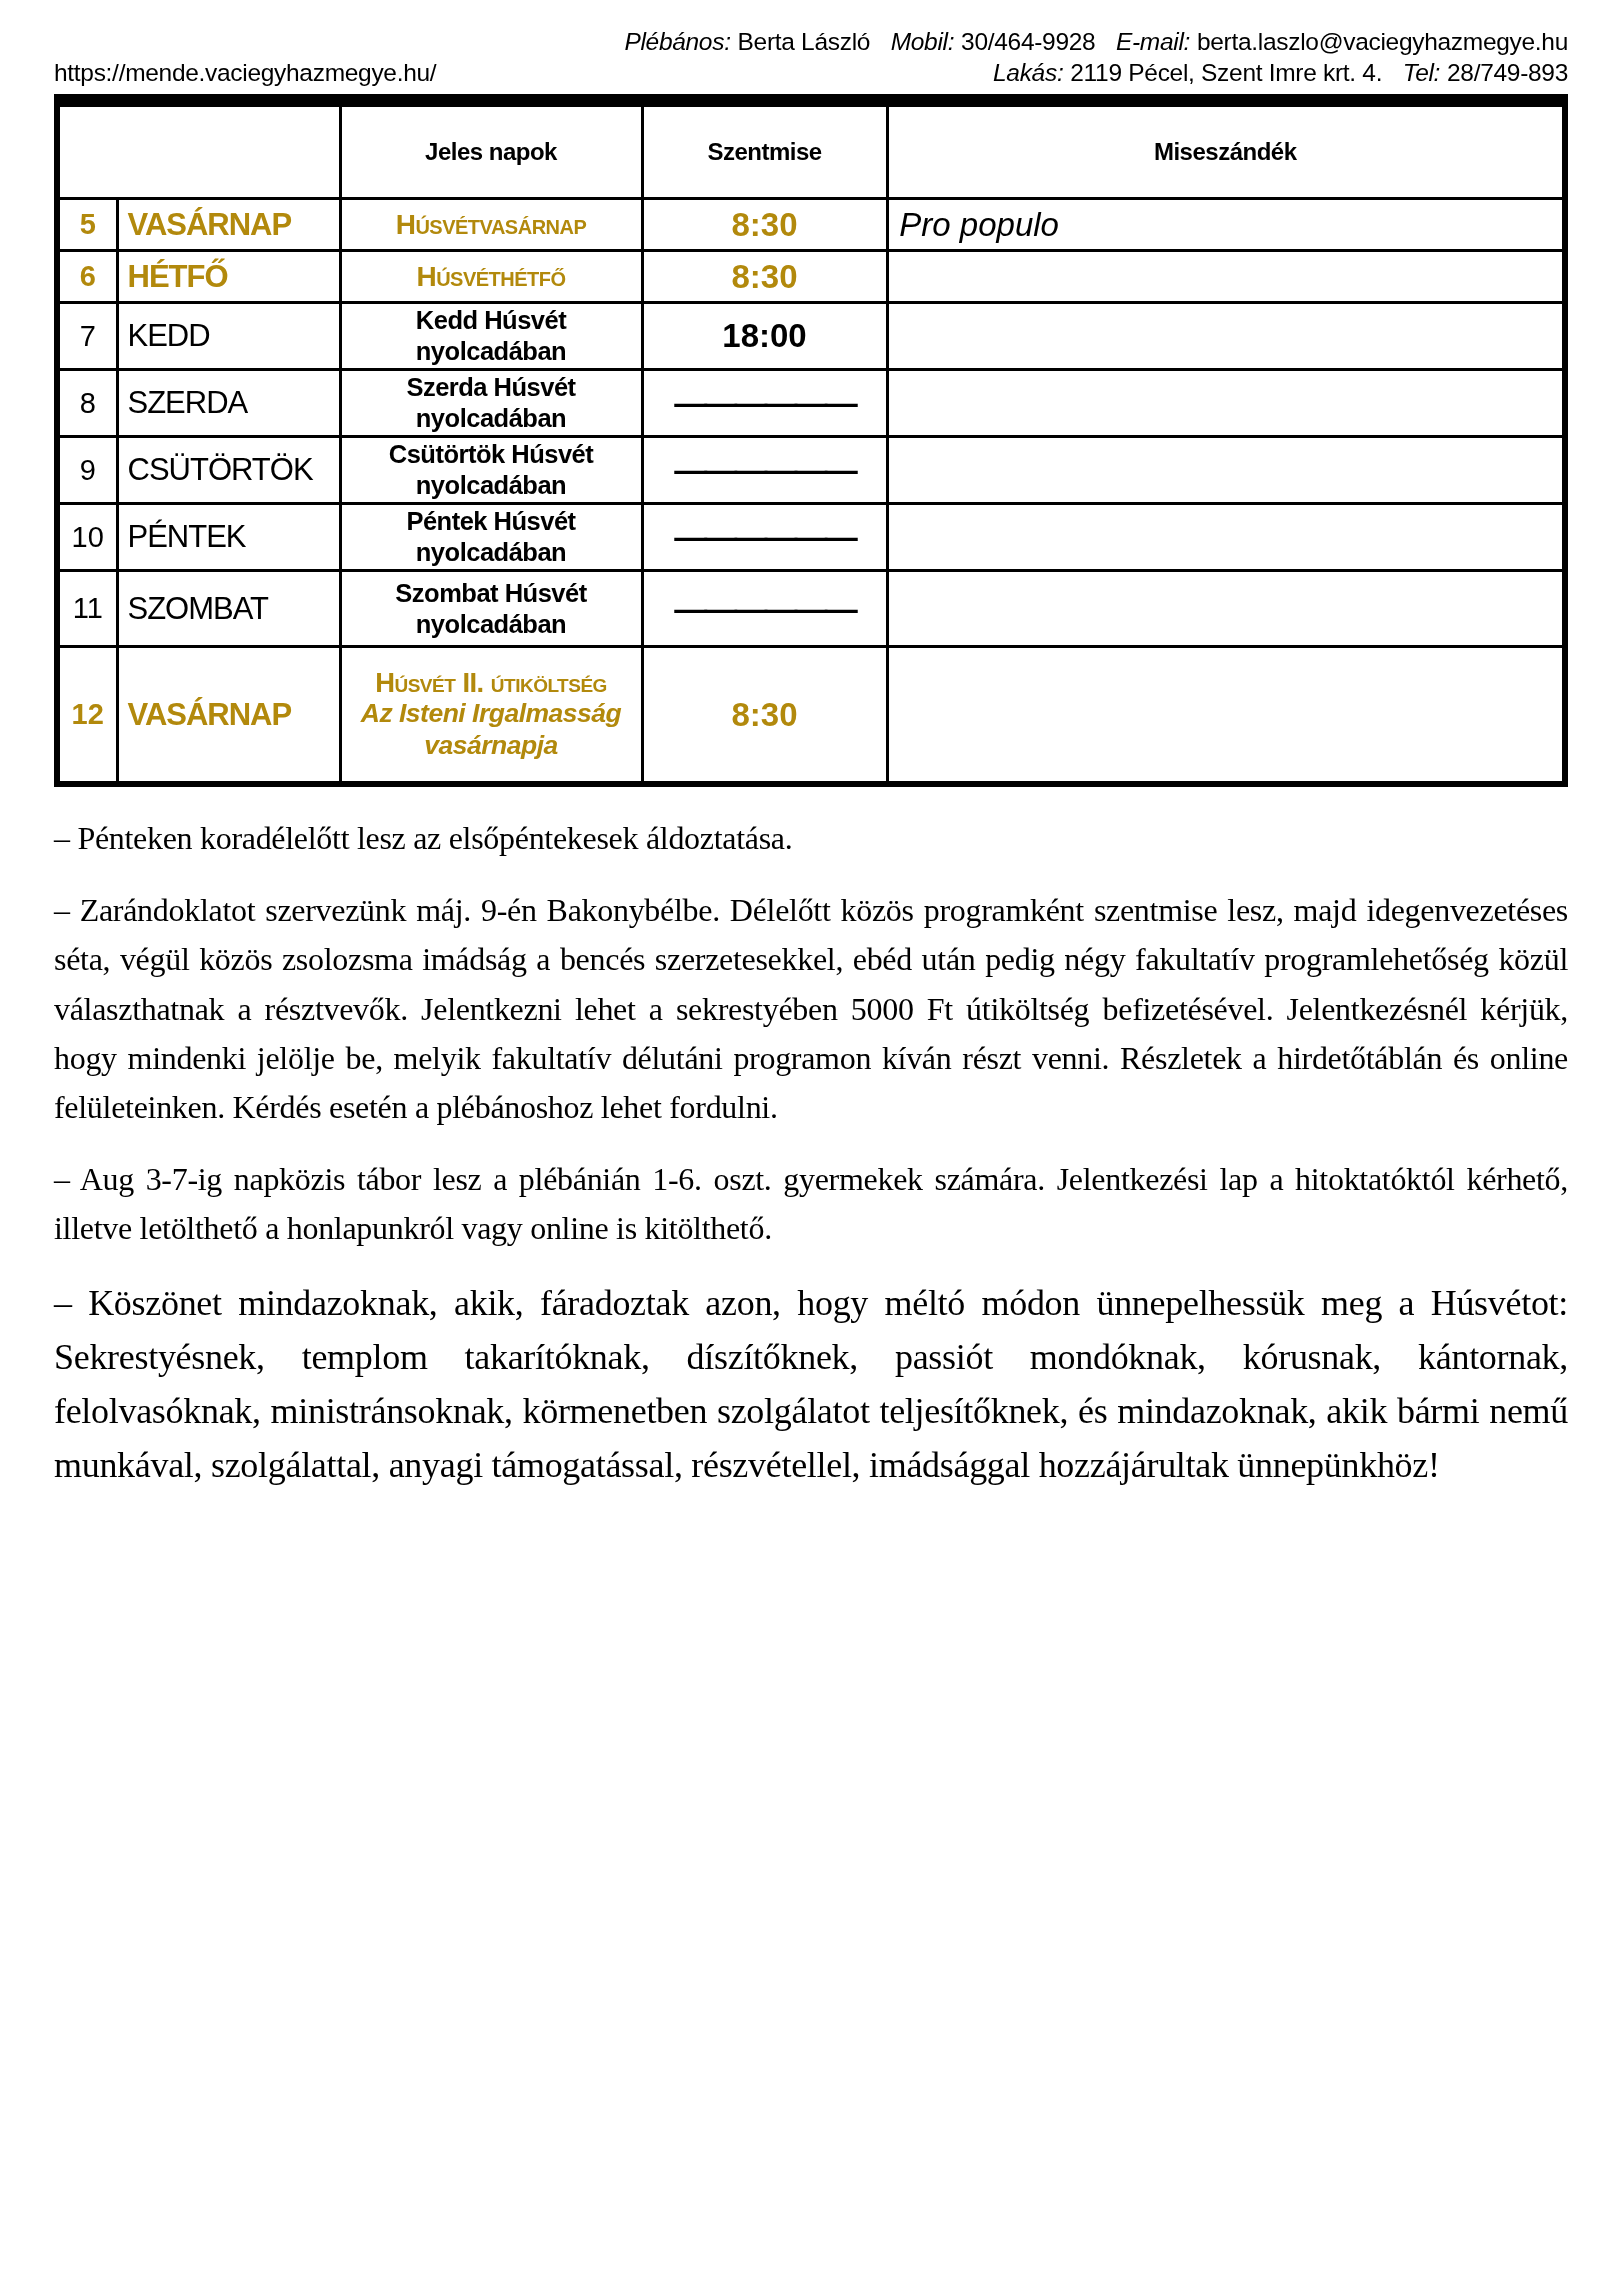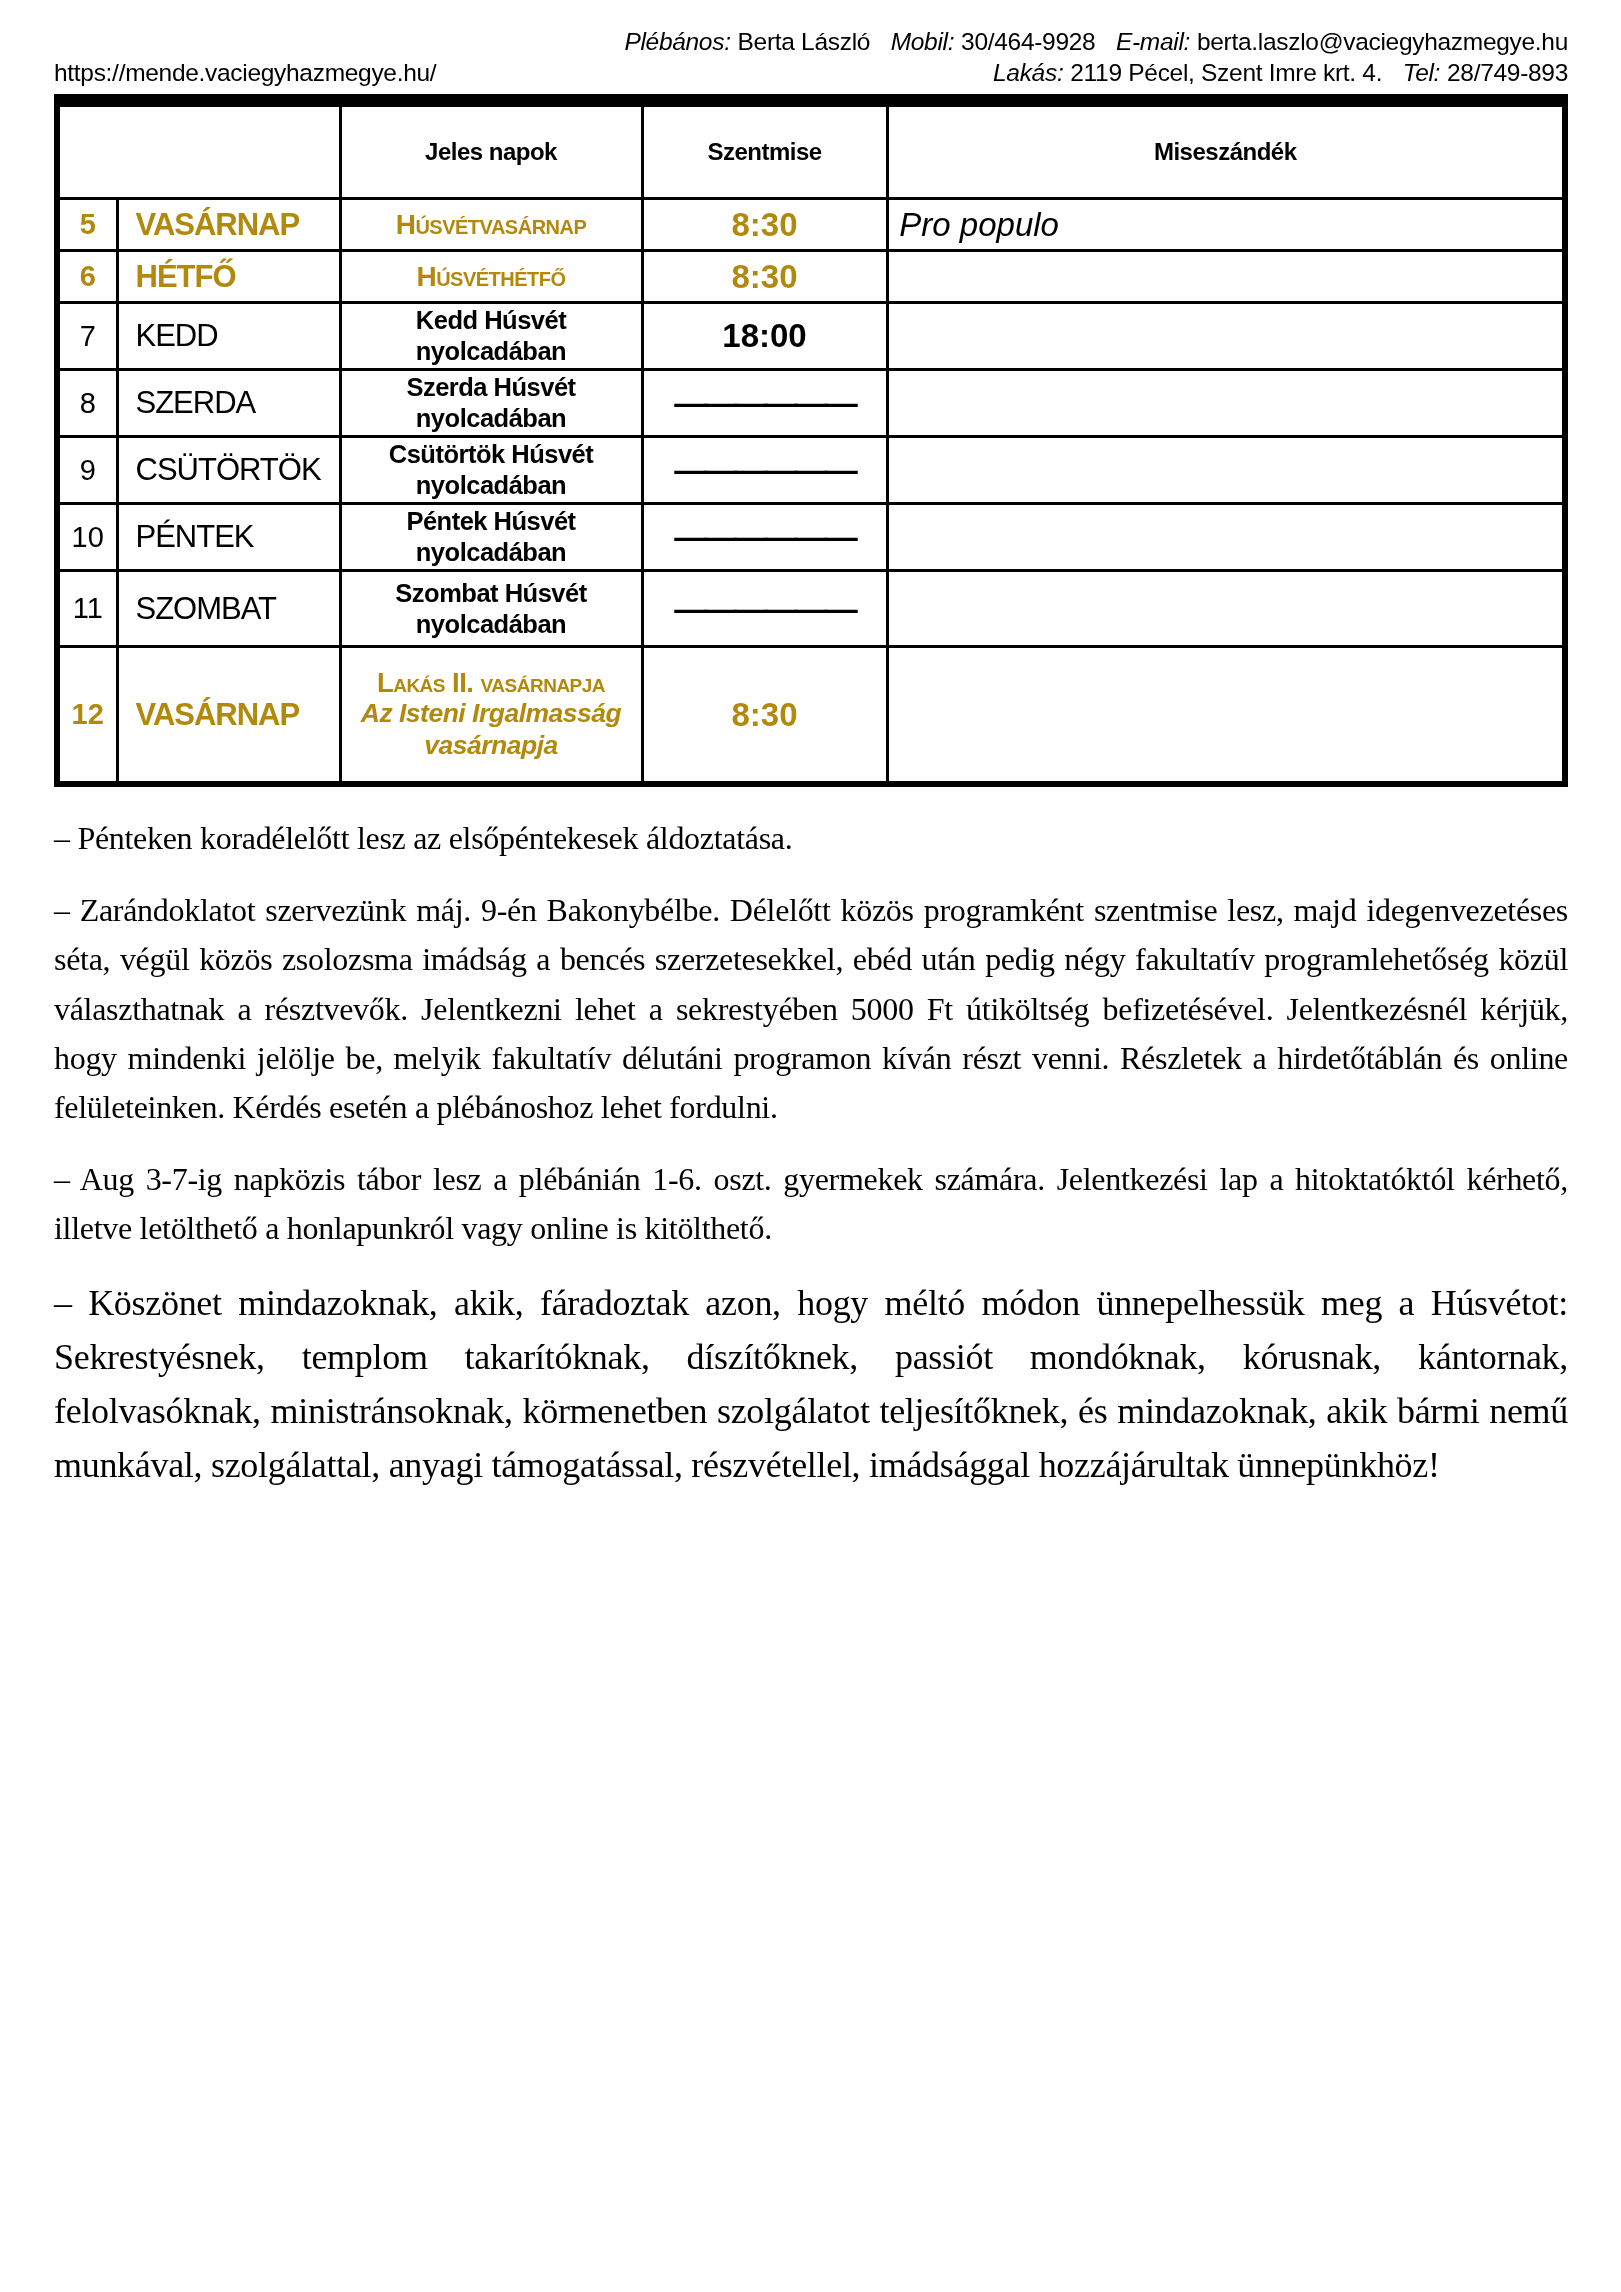--- a/index.html
+++ b/index.html
@@ -42,21 +42,21 @@
   }
   .schedule th, .schedule td { border: 3.9px solid #000; padding: 0; vertical-align: middle; }
   .schedule thead tr { height: 95px; }
   .schedule th { font-size: 24px; letter-spacing: -0.5px; text-align: center; }
   tr.r-short { height: 52px; }
   tr.r-std   { height: 67px; }
   tr.r-tall  { height: 76px; }
   tr.r-xl    { height: 137px; }
 
   td.c-num  { text-align: center; font-size: 29px; }
-  td.c-day  { padding-left: 17px; font-size: 31px; letter-spacing: -1px; }
+  td.c-day  { padding-left: 9px; font-size: 31px; letter-spacing: -1px; }
   td.c-feast{ text-align: center; font-weight: bold; font-size: 25.5px; line-height: 1.22; letter-spacing: -0.5px; }
   td.c-time { text-align: center; font-weight: bold; font-size: 33px; }
   td.c-int  { padding-left: 10.8px; font-size: 33px; }
 
   .hl   { color: #B2890C; }
   .b    { font-weight: bold; }
   .sc   { font-variant: small-caps; font-size: 28px; }
   .sc-sm{ font-variant: small-caps; font-size: 27.4px; display: block; line-height: 1.1; padding-top: 3.9px; }
   .feast-sub { display: block; font-style: italic; font-size: 26.5px; font-weight: bold; line-height: 1.2; padding-bottom: 3.9px; }
   .dash { letter-spacing: -2.9px; font-size: 29px; }
@@ -159,21 +159,21 @@
         <td class="c-num">11</td>
         <td class="c-day">SZOMBAT</td>
         <td class="c-feast">Szombat Húsvét nyolcadában</td>
         <td class="c-time dash">——————</td>
         <td class="c-int"></td>
       </tr>
       <tr class="r-xl">
         <td class="c-num hl b">12</td>
         <td class="c-day hl b">VASÁRNAP</td>
         <td class="c-feast hl">
-          <span class="sc-sm">Lakás II. vasárnapja</span>
+          <span class="sc-sm">Húsvét II. útiköltség</span>
           <span class="feast-sub">Az Isteni Irgalmasság vasárnapja</span>
         </td>
         <td class="c-time hl">8:30</td>
         <td class="c-int"></td>
       </tr>
     </tbody>
   </table>
 
   <main class="announcements">
     <p>– Pénteken koradélelőtt lesz az elsőpéntekesek áldoztatása.</p>

